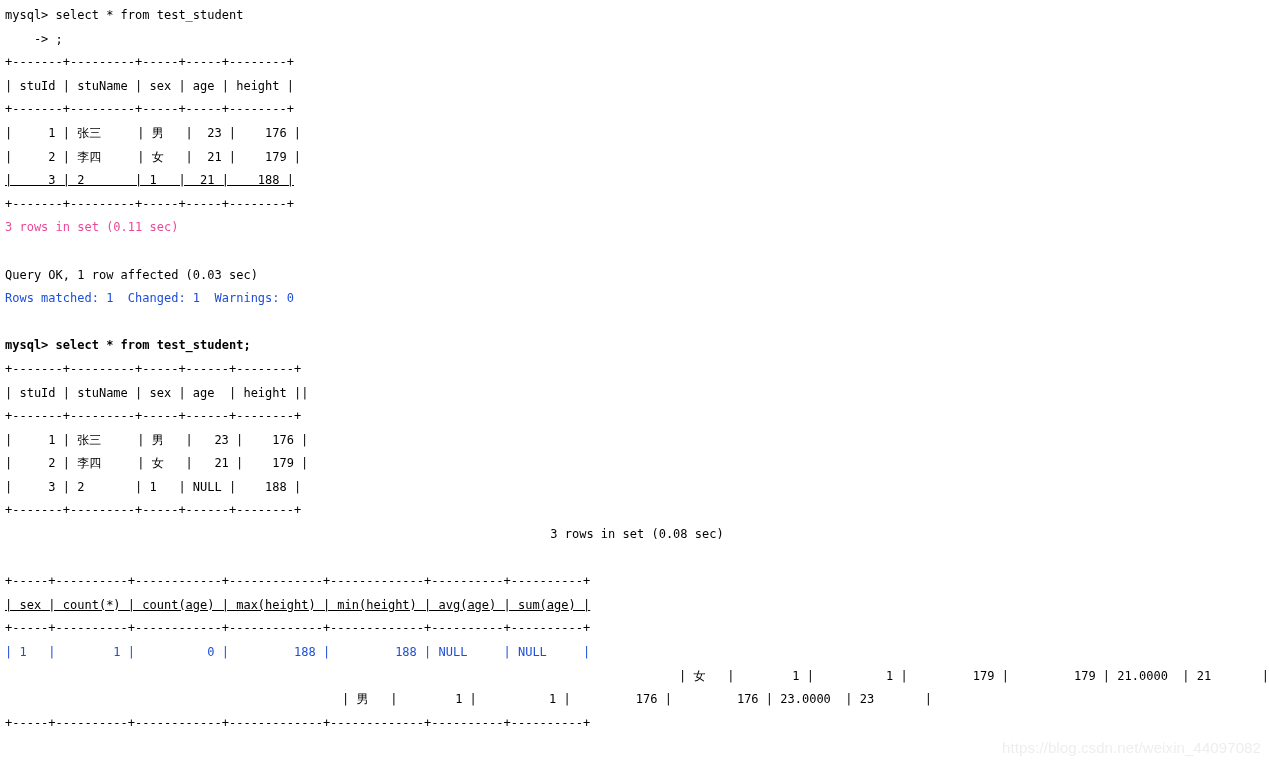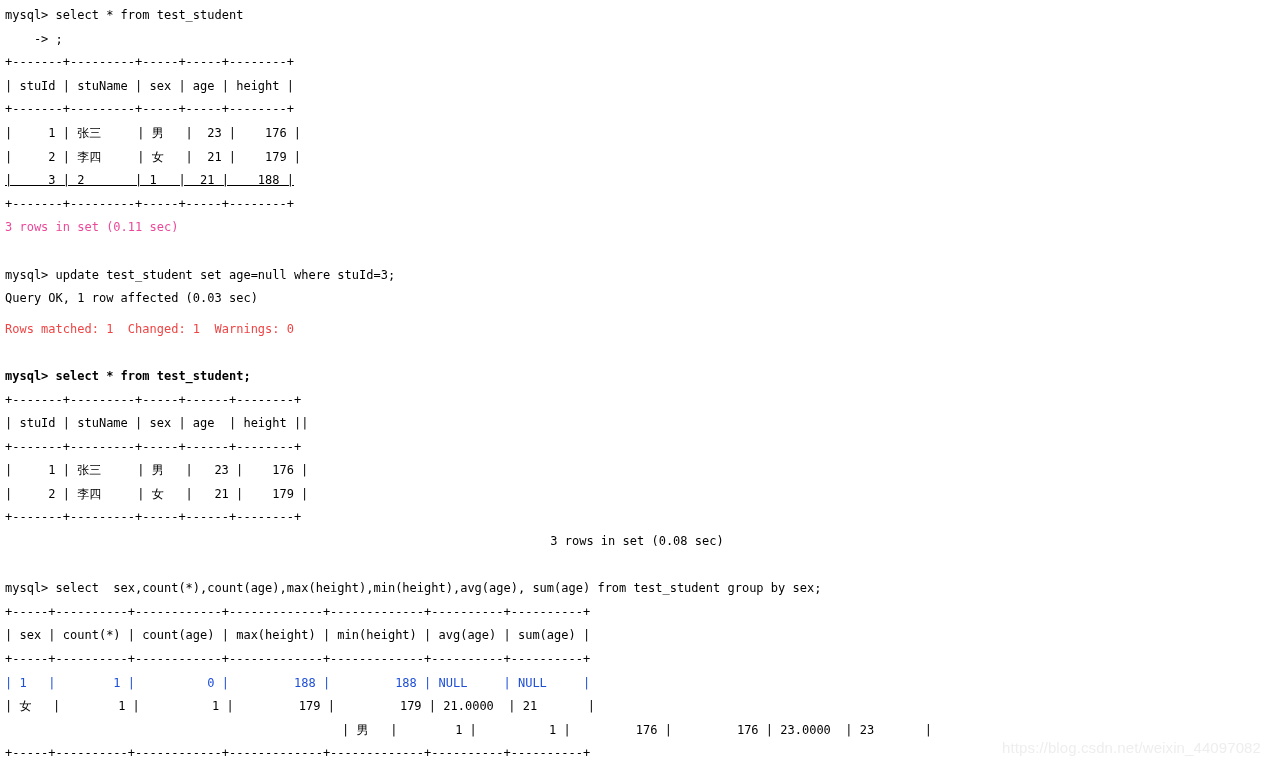--- a/index.html
+++ b/index.html
@@ -66,37 +66,36 @@
       <div class="line" style="color: rgb(0, 0, 0);">    -&gt; ;</div>
       <div class="line" style="color: rgb(0, 0, 0);">+-------+---------+-----+-----+--------+</div>
       <div class="line" style="color: rgb(0, 0, 0);">| stuId | stuName | sex | age | height |</div>
       <div class="line" style="color: rgb(0, 0, 0);">+-------+---------+-----+-----+--------+</div>
       <div class="line" style="color: rgb(0, 0, 0);">|     1 | 张三     | 男   |  23 |    176 |</div>
       <div class="line" style="color: rgb(0, 0, 0);">|     2 | 李四     | 女   |  21 |    179 |</div>
       <div class="line" style="color: rgb(0, 0, 0); text-decoration: underline;">|     3 | 2       | 1   |  21 |    188 |</div>
       <div class="line" style="color: rgb(0, 0, 0);">+-------+---------+-----+-----+--------+</div>
       <div class="line" style="color: #ec4899;">3 rows in set (0.11 sec)</div>
       <div class="line blank"></div>
-      <div class="line" style="color: rgb(0, 0, 0);">mysql&gt; update test_student set age=null where stuId=3;</div>
       <div class="line" style="color: rgb(0, 0, 0);">Query OK, 1 row affected (0.03 sec)</div>
-      <div class="line" style="color: #ef4444; margin-top: 7px;">Rows matched: 1  Changed: 1  Warnings: 0</div>
+      <div class="line" style="color: #1d4ed8;">Rows matched: 1  Changed: 1  Warnings: 0</div>
       <div class="line blank"></div>
       <div class="line" style="color: rgb(0, 0, 0); font-weight: bold;">mysql&gt; select * from test_student;</div>
       <div class="line" style="color: rgb(0, 0, 0);">+-------+---------+-----+------+--------+</div>
       <div class="line" style="color: rgb(0, 0, 0);">| stuId | stuName | sex | age  | height ||</div>
       <div class="line" style="color: rgb(0, 0, 0);">+-------+---------+-----+------+--------+</div>
       <div class="line" style="color: rgb(0, 0, 0);">|     1 | 张三     | 男   |   23 |    176 |</div>
       <div class="line" style="color: rgb(0, 0, 0);">|     2 | 李四     | 女   |   21 |    179 |</div>
+      <div class="line" style="color: rgb(0, 0, 0);">|     3 | 2       | 1   | NULL |    188 |</div>
       <div class="line" style="color: rgb(0, 0, 0);">+-------+---------+-----+------+--------+</div>
       <div class="line" style="color: rgb(0, 0, 0); text-align: center;">3 rows in set (0.08 sec)</div>
       <div class="line blank"></div>
-      <div class="line" style="color: rgb(0, 0, 0);">mysql&gt; select  sex,count(*),count(age),max(height),min(height),avg(age), sum(age) from test_student group by sex;</div>
       <div class="line" style="color: rgb(0, 0, 0);">+-----+----------+------------+-------------+-------------+----------+----------+</div>
-      <div class="line" style="color: rgb(0, 0, 0);">| sex | count(*) | count(age) | max(height) | min(height) | avg(age) | sum(age) |</div>
+      <div class="line" style="color: rgb(0, 0, 0); text-decoration: underline;">| sex | count(*) | count(age) | max(height) | min(height) | avg(age) | sum(age) |</div>
       <div class="line" style="color: rgb(0, 0, 0);">+-----+----------+------------+-------------+-------------+----------+----------+</div>
       <div class="line" style="color: #1d4ed8;">| 1   |        1 |          0 |         188 |         188 | NULL     | NULL     |</div>
-      <div class="line" style="color: rgb(0, 0, 0);">| 女   |        1 |          1 |         179 |         179 | 21.0000  | 21       |</div>
+      <div class="line" style="color: rgb(0, 0, 0); text-align: right;">| 女   |        1 |          1 |         179 |         179 | 21.0000  | 21       |</div>
       <div class="line" style="color: rgb(0, 0, 0); text-align: center;">| 男   |        1 |          1 |         176 |         176 | 23.0000  | 23       |</div>
       <div class="line" style="color: rgb(0, 0, 0);">+-----+----------+------------+-------------+-------------+----------+----------+</div>
     </div>
 </div>
 
 <div id="watermark" style="color: rgb(238, 238, 238);">https://blog.csdn.net/weixin_44097082</div>
 
 </body></html>

